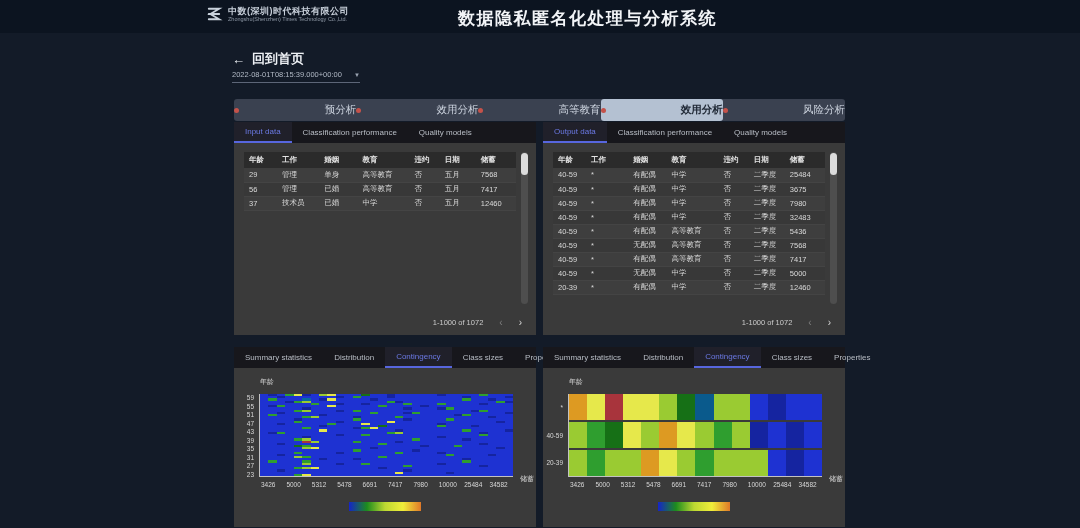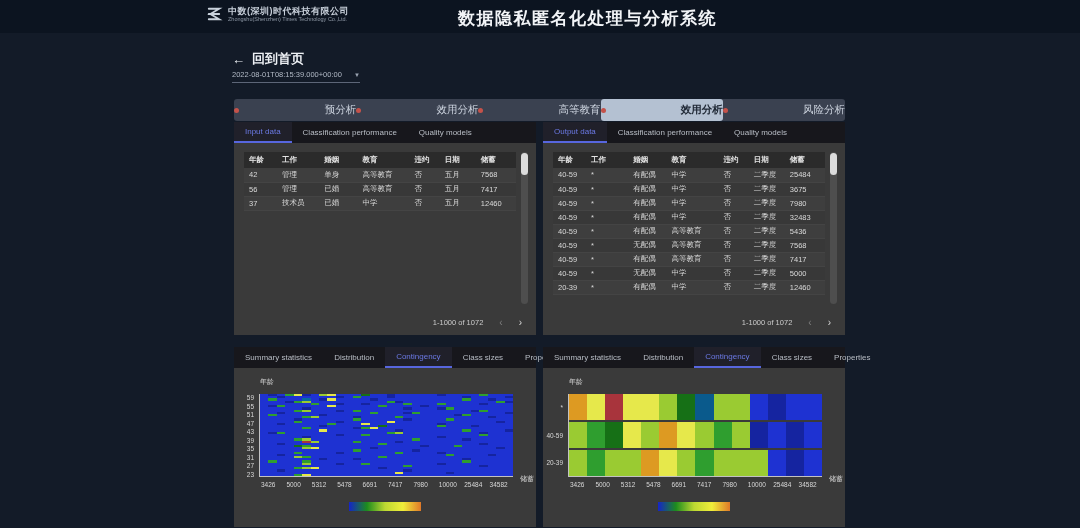--- a/index.html
+++ b/index.html
@@ -123,21 +123,21 @@
               <th class="c1">工作</th>
               <th class="c2">婚姻</th>
               <th class="c3">教育</th>
               <th class="c4">违约</th>
               <th class="c5">日期</th>
               <th class="c6">储蓄</th>
             </tr>
           </thead>
       <tbody>
             <tr>
-              <td class="c0">42</td>
+              <td class="c0">29</td>
               <td class="c1">管理</td>
               <td class="c2">单身</td>
               <td class="c3">高等教育</td>
               <td class="c4">否</td>
               <td class="c5">五月</td>
               <td class="c6">7568</td>
             </tr>
             <tr>
               <td class="c0">56</td>
               <td class="c1">管理</td>

